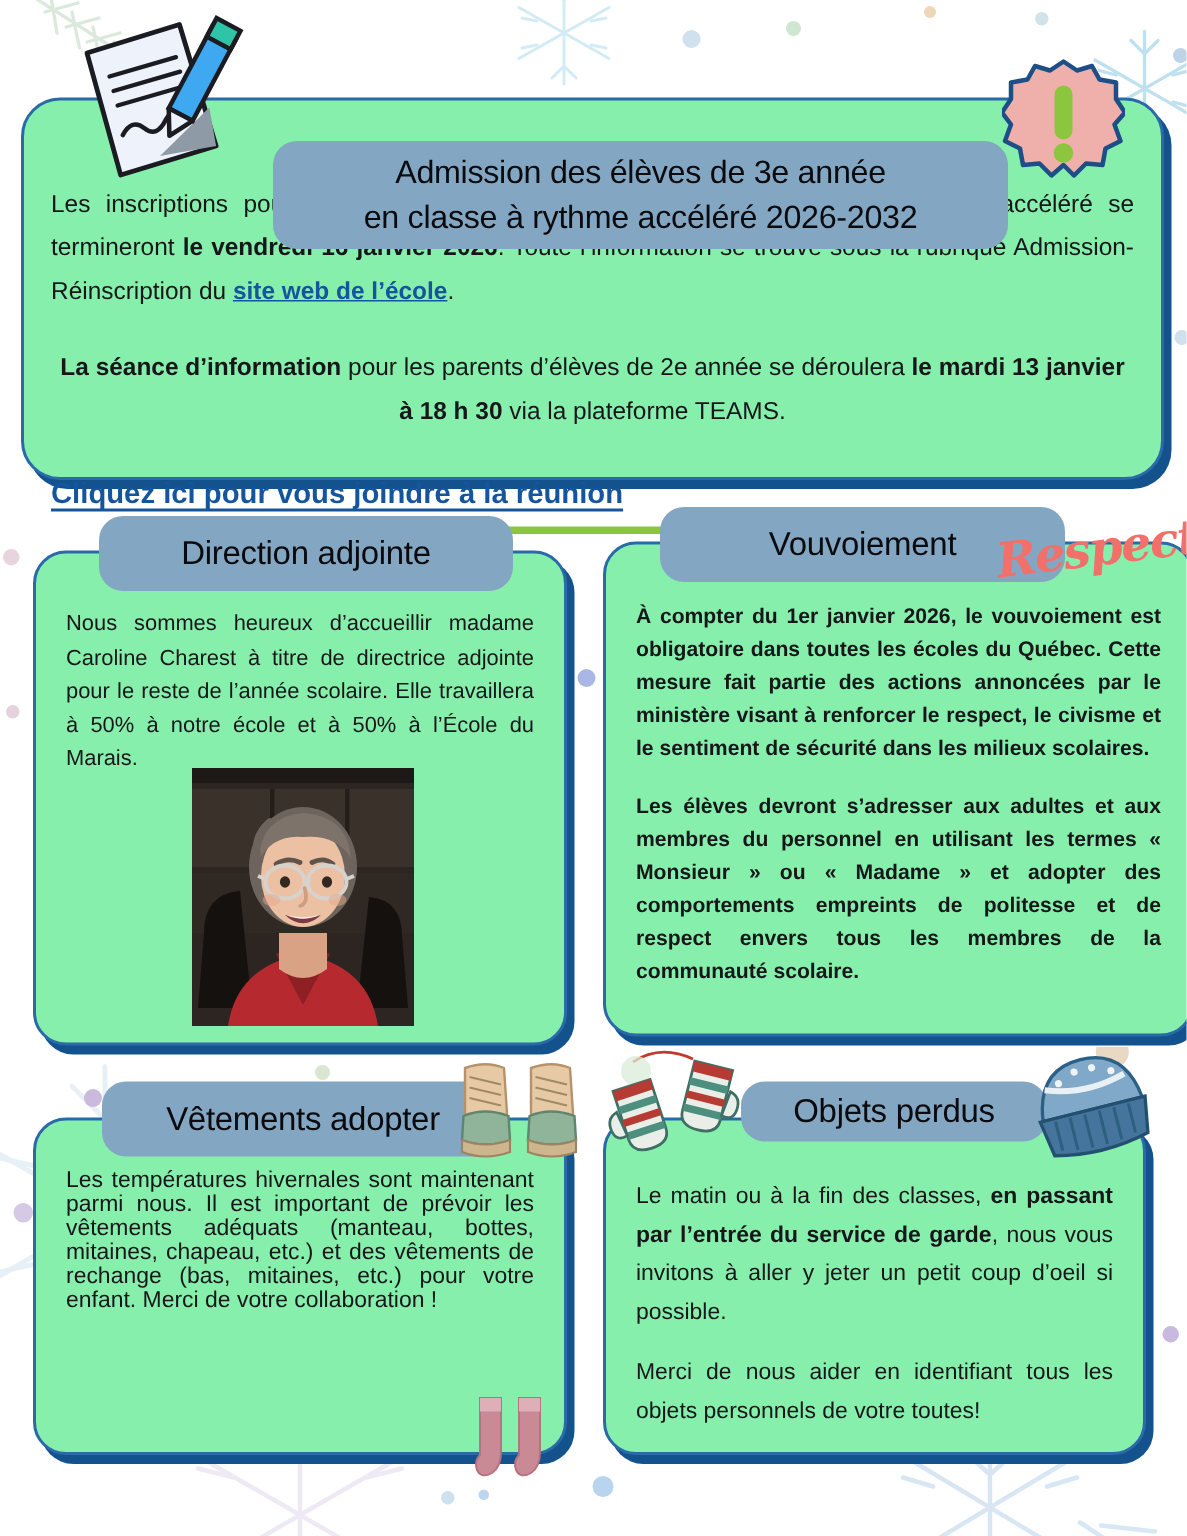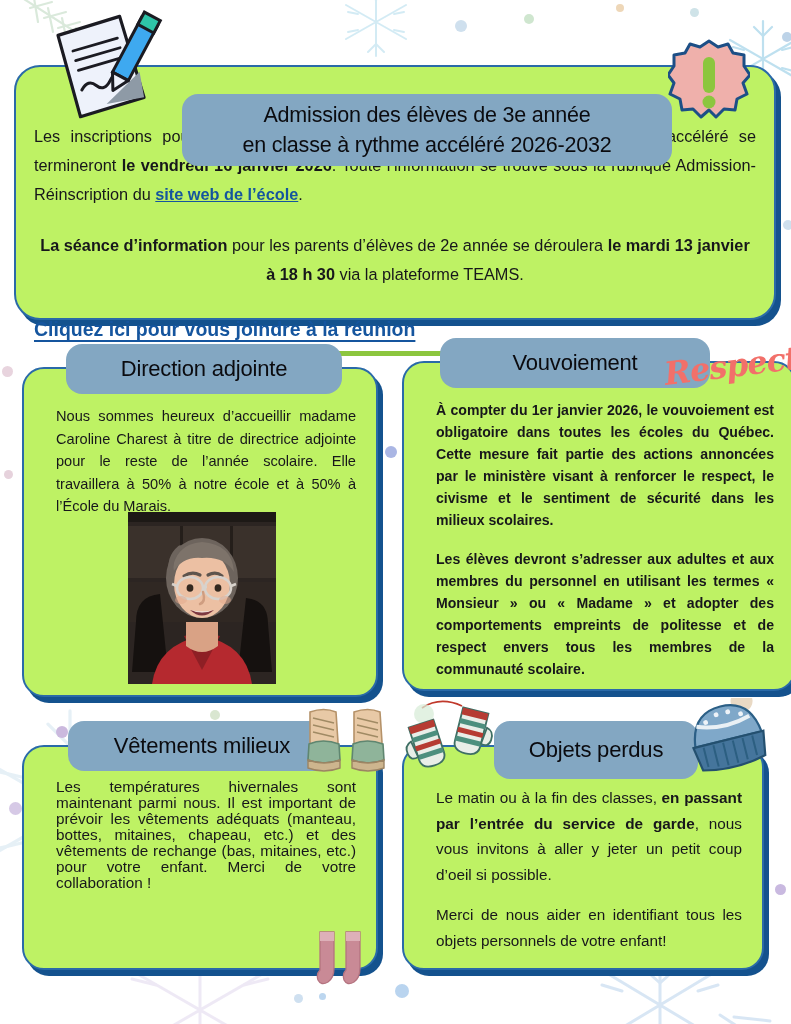--- a/index.html
+++ b/index.html
@@ -26,21 +26,21 @@
     z-index: 0;
     pointer-events: none;
   }
 
   .snow-big { position: absolute; opacity: .55; }
   .dot { position: absolute; border-radius: 50%; }
 
   
   .card {
     position: relative;
-    background: #bef264;
+    background: #86efac;
     border: 2px solid #2a6aa8;
     border-radius: 22px;
     box-shadow: 5px 6px 0 0 #14528e;
     z-index: 2;
   }
 
   .card-banner {
     position: absolute;
     background: #83a7c2;
     border-radius: 16px;
@@ -153,21 +153,20 @@
     height: 50px;
     font-size: 22px;
   }
 
   .card-text {
     position: absolute;
     left: 20px;
     right: 20px;
     text-align: justify;
     text-justify: inter-word;
-    margin-left: 12px;
   }
 
   #direction-text {
     top: 36px;
     font-size: 14.6px;
     line-height: 22.5px;
   }
 
   #vouvoiement-text {
     top: 36px;
@@ -214,21 +213,21 @@
     position: absolute;
     left: 402px;
     top: 745px;
     width: 362px;
     height: 225px;
   }
   #banner-objets {
     left: 90px;
     top: -26px;
     width: 204px;
-    height: 58px;
+    height: 40px;
     font-size: 22px;
   }
   #objets-text {
     top: 38px;
     font-size: 15.3px;
     line-height: 25.5px;
   }
   #objets-text p + p { margin-top: 15px; }
 
   
@@ -449,21 +448,21 @@
     <p>À compter du 1er janvier 2026, le vouvoiement est obligatoire dans toutes les écoles du Québec. Cette mesure fait partie des actions annoncées par le ministère visant à renforcer le respect, le civisme et le sentiment de sécurité dans les milieux scolaires.</p>
     <p>Les élèves devront s’adresser aux adultes et aux membres du personnel en utilisant les termes « Monsieur » ou « Madame » et adopter des comportements empreints de politesse et de respect envers tous les membres de la communauté scolaire.</p>
   </div>
 </section>
 
 <div class="decor" id="decor-respect">
   <span>Respect</span>
 </div>
 
 <section class="card" id="card-vetements">
-  <div class="card-banner" id="banner-vetements">Vêtements milieux</div>
+  <div class="card-banner" id="banner-vetements">Vêtements adopter</div>
   <p class="card-text" id="vetements-text">Les températures hivernales sont maintenant parmi nous. Il est important de prévoir les vêtements adéquats (manteau, bottes, mitaines, chapeau, etc.) et des vêtements de rechange (bas, mitaines, etc.) pour votre enfant. Merci de votre collaboration !</p>
 </section>
 
 <svg class="decor" id="decor-boots" viewBox="0 0 86 70">
   <g>
     <path d="M6 6 q14 -5 26 0 l2 30 q0 10 -14 10 q-14 0 -14 -10 Z" fill="#e8c9a6" stroke="#b59269" stroke-width="1.6"></path>
     <path d="M5 38 q14 -6 30 0 l1 16 q-16 6 -32 0 Z" fill="#8fb49a" stroke="#5f8670" stroke-width="1.6"></path>
     <path d="M4 54 q16 6 32 0 l0 8 q-16 6 -32 0 Z" fill="#cdb58e" stroke="#9c8463" stroke-width="1.4"></path>
     <g stroke="#a08a64" stroke-width="1.4" fill="none">
       <path d="M9 12 L30 17"></path>
@@ -491,21 +490,21 @@
   <g fill="#ddb0b8">
     <rect x="4" y="2" width="14" height="9"></rect>
     <rect x="30" y="2" width="14" height="9"></rect>
   </g>
 </svg>
 
 <section class="card" id="card-objets">
   <div class="card-banner" id="banner-objets">Objets perdus</div>
   <div class="card-text" id="objets-text">
     <p><span>Le matin ou à la fin des classes, </span><span class="b">en passant par l’entrée du service de garde</span><span>, nous vous invitons à aller y jeter un petit coup d’oeil si possible.</span></p>
-    <p>Merci de nous aider en identifiant tous les objets personnels de votre enfant!</p>
+    <p>Merci de nous aider en identifiant tous les objets personnels de votre toutes!</p>
   </div>
 </section>
 
 <svg class="decor" id="decor-mittens" viewBox="0 0 104 78">
   <path d="M24 8 q18 -12 40 -2" fill="none" stroke="#c0392b" stroke-width="1.8"></path>
   <circle cx="26" cy="14" r="10" fill="#d8ecd8" opacity=".75"></circle>
   <g transform="rotate(-18 32 48)">
     <path d="M18 22 h26 v34 q0 10 -13 10 q-13 0 -13 -10 Z" fill="#e9eee8" stroke="#3e6f64" stroke-width="1.8"></path>
     <rect x="18" y="22" width="26" height="7" fill="#b63c33"></rect>
     <rect x="18" y="33" width="26" height="5" fill="#4d8f7e"></rect>

